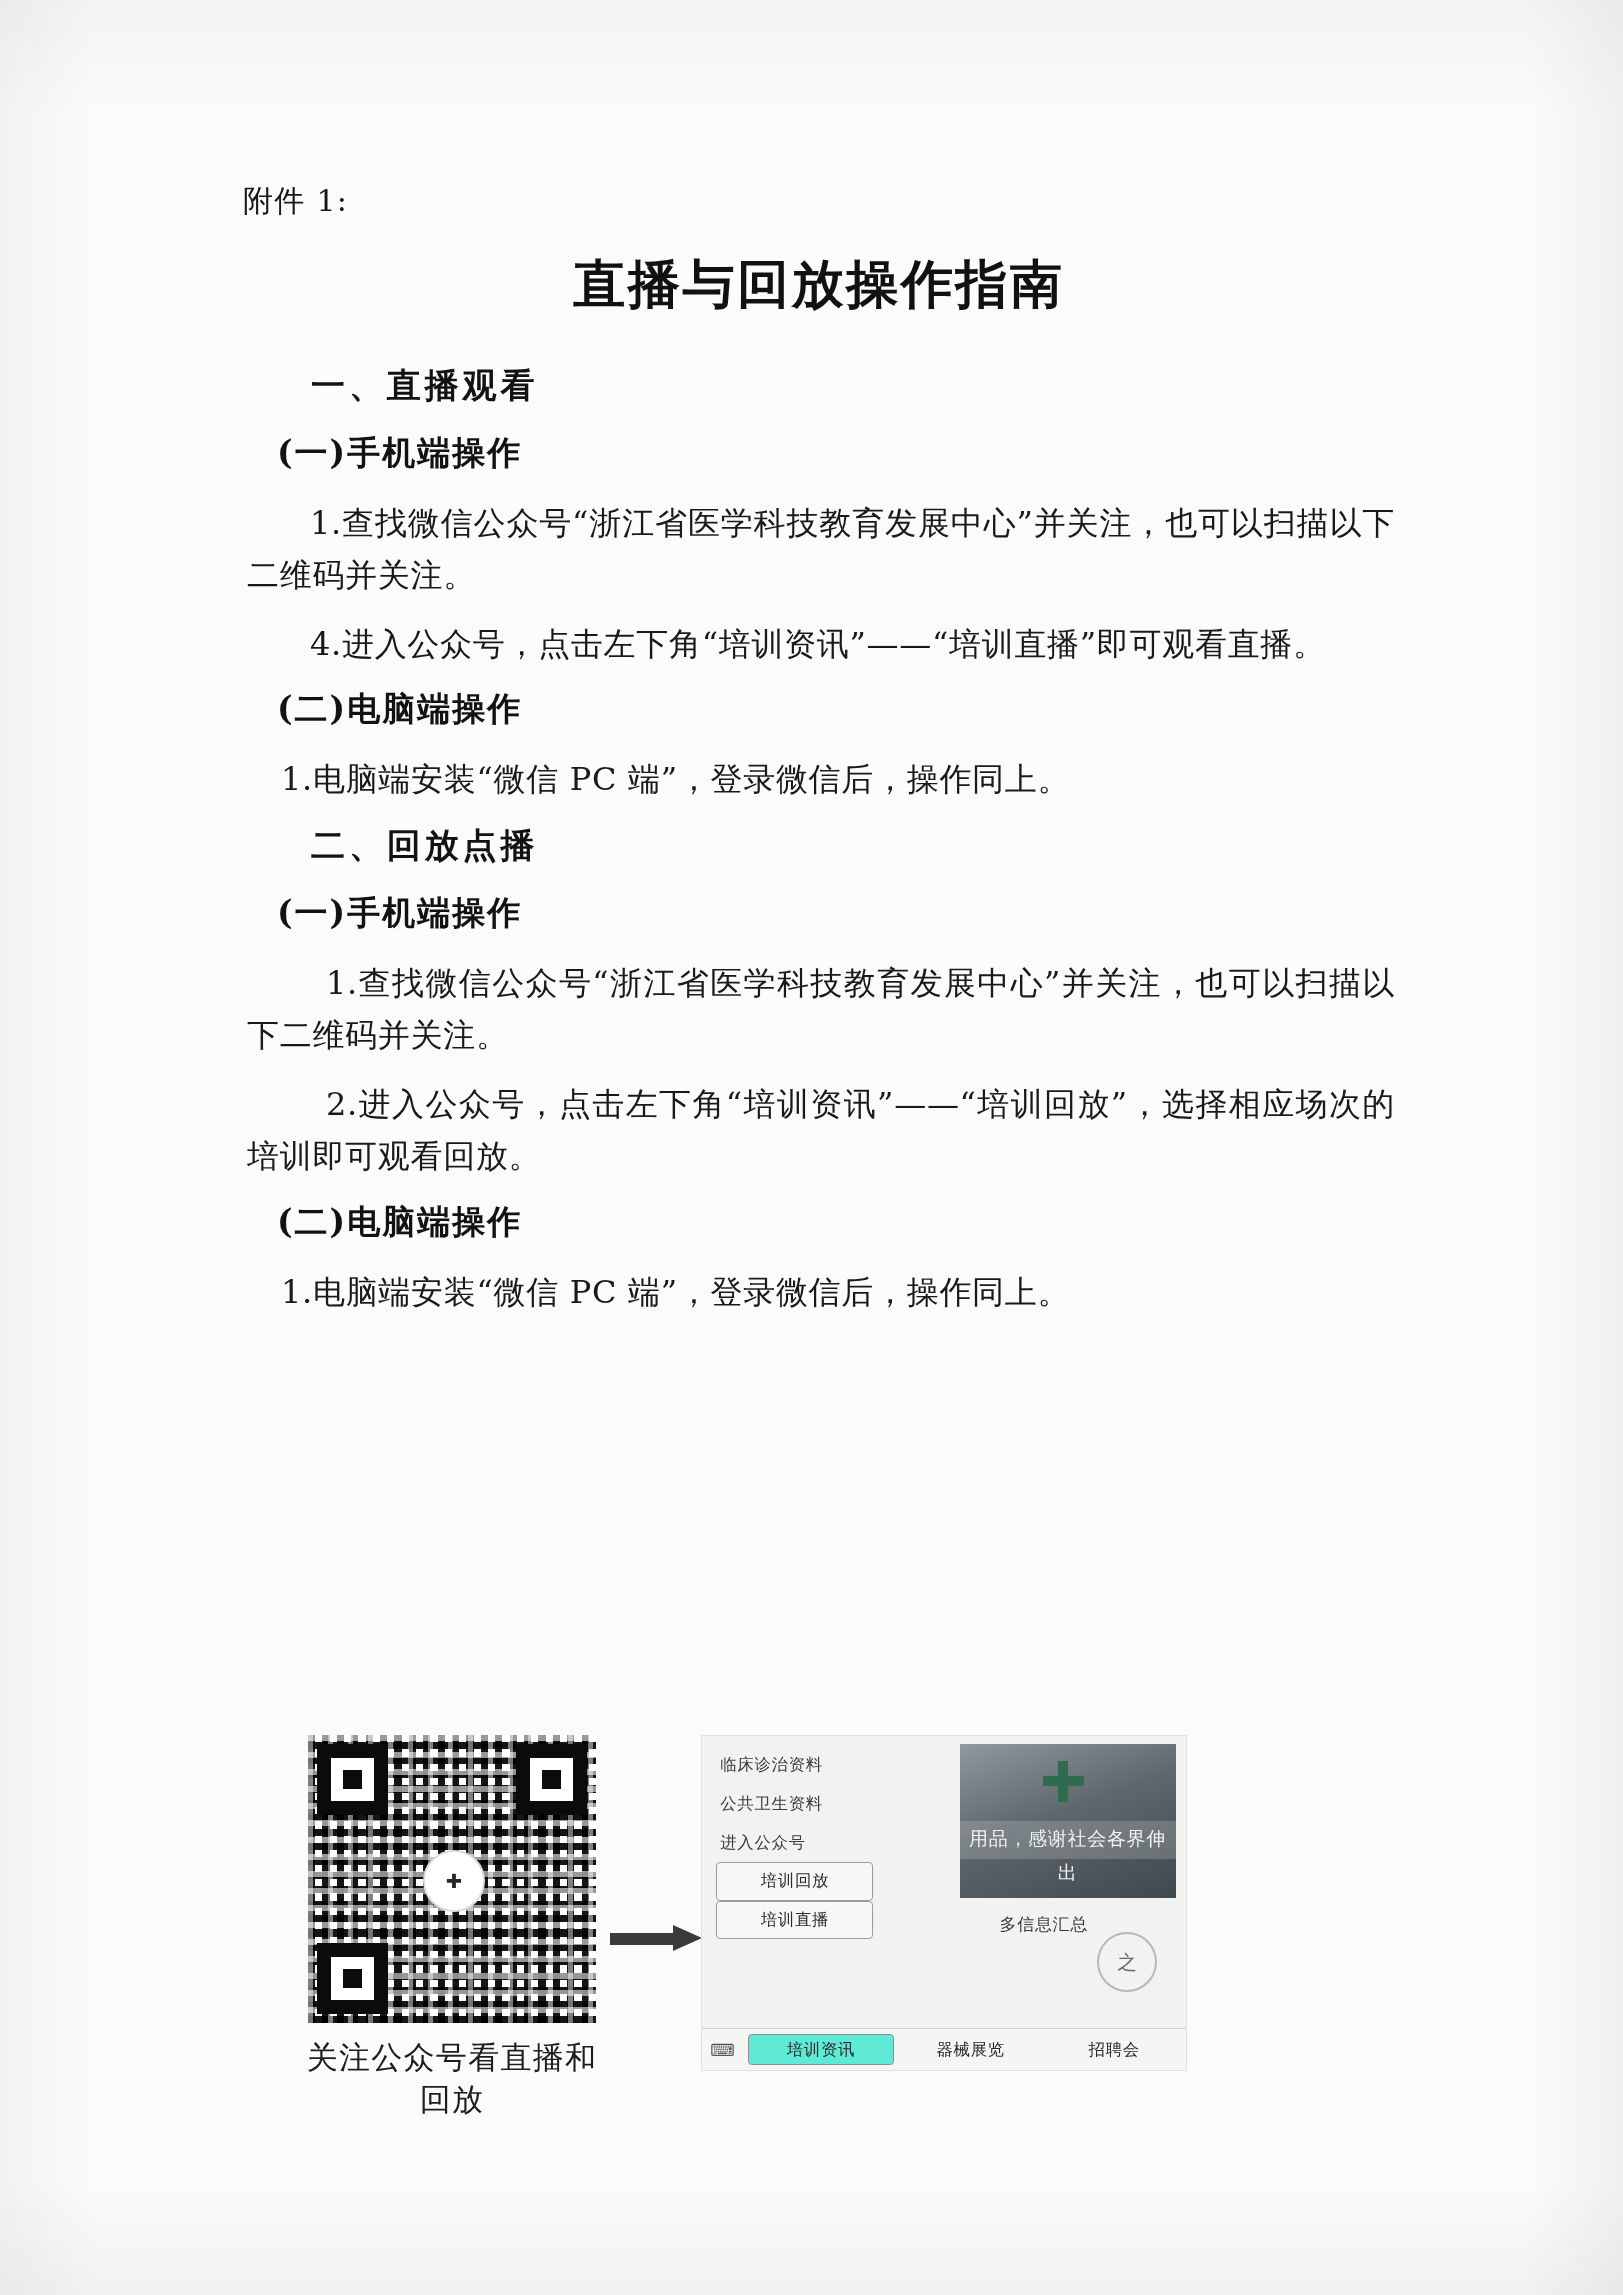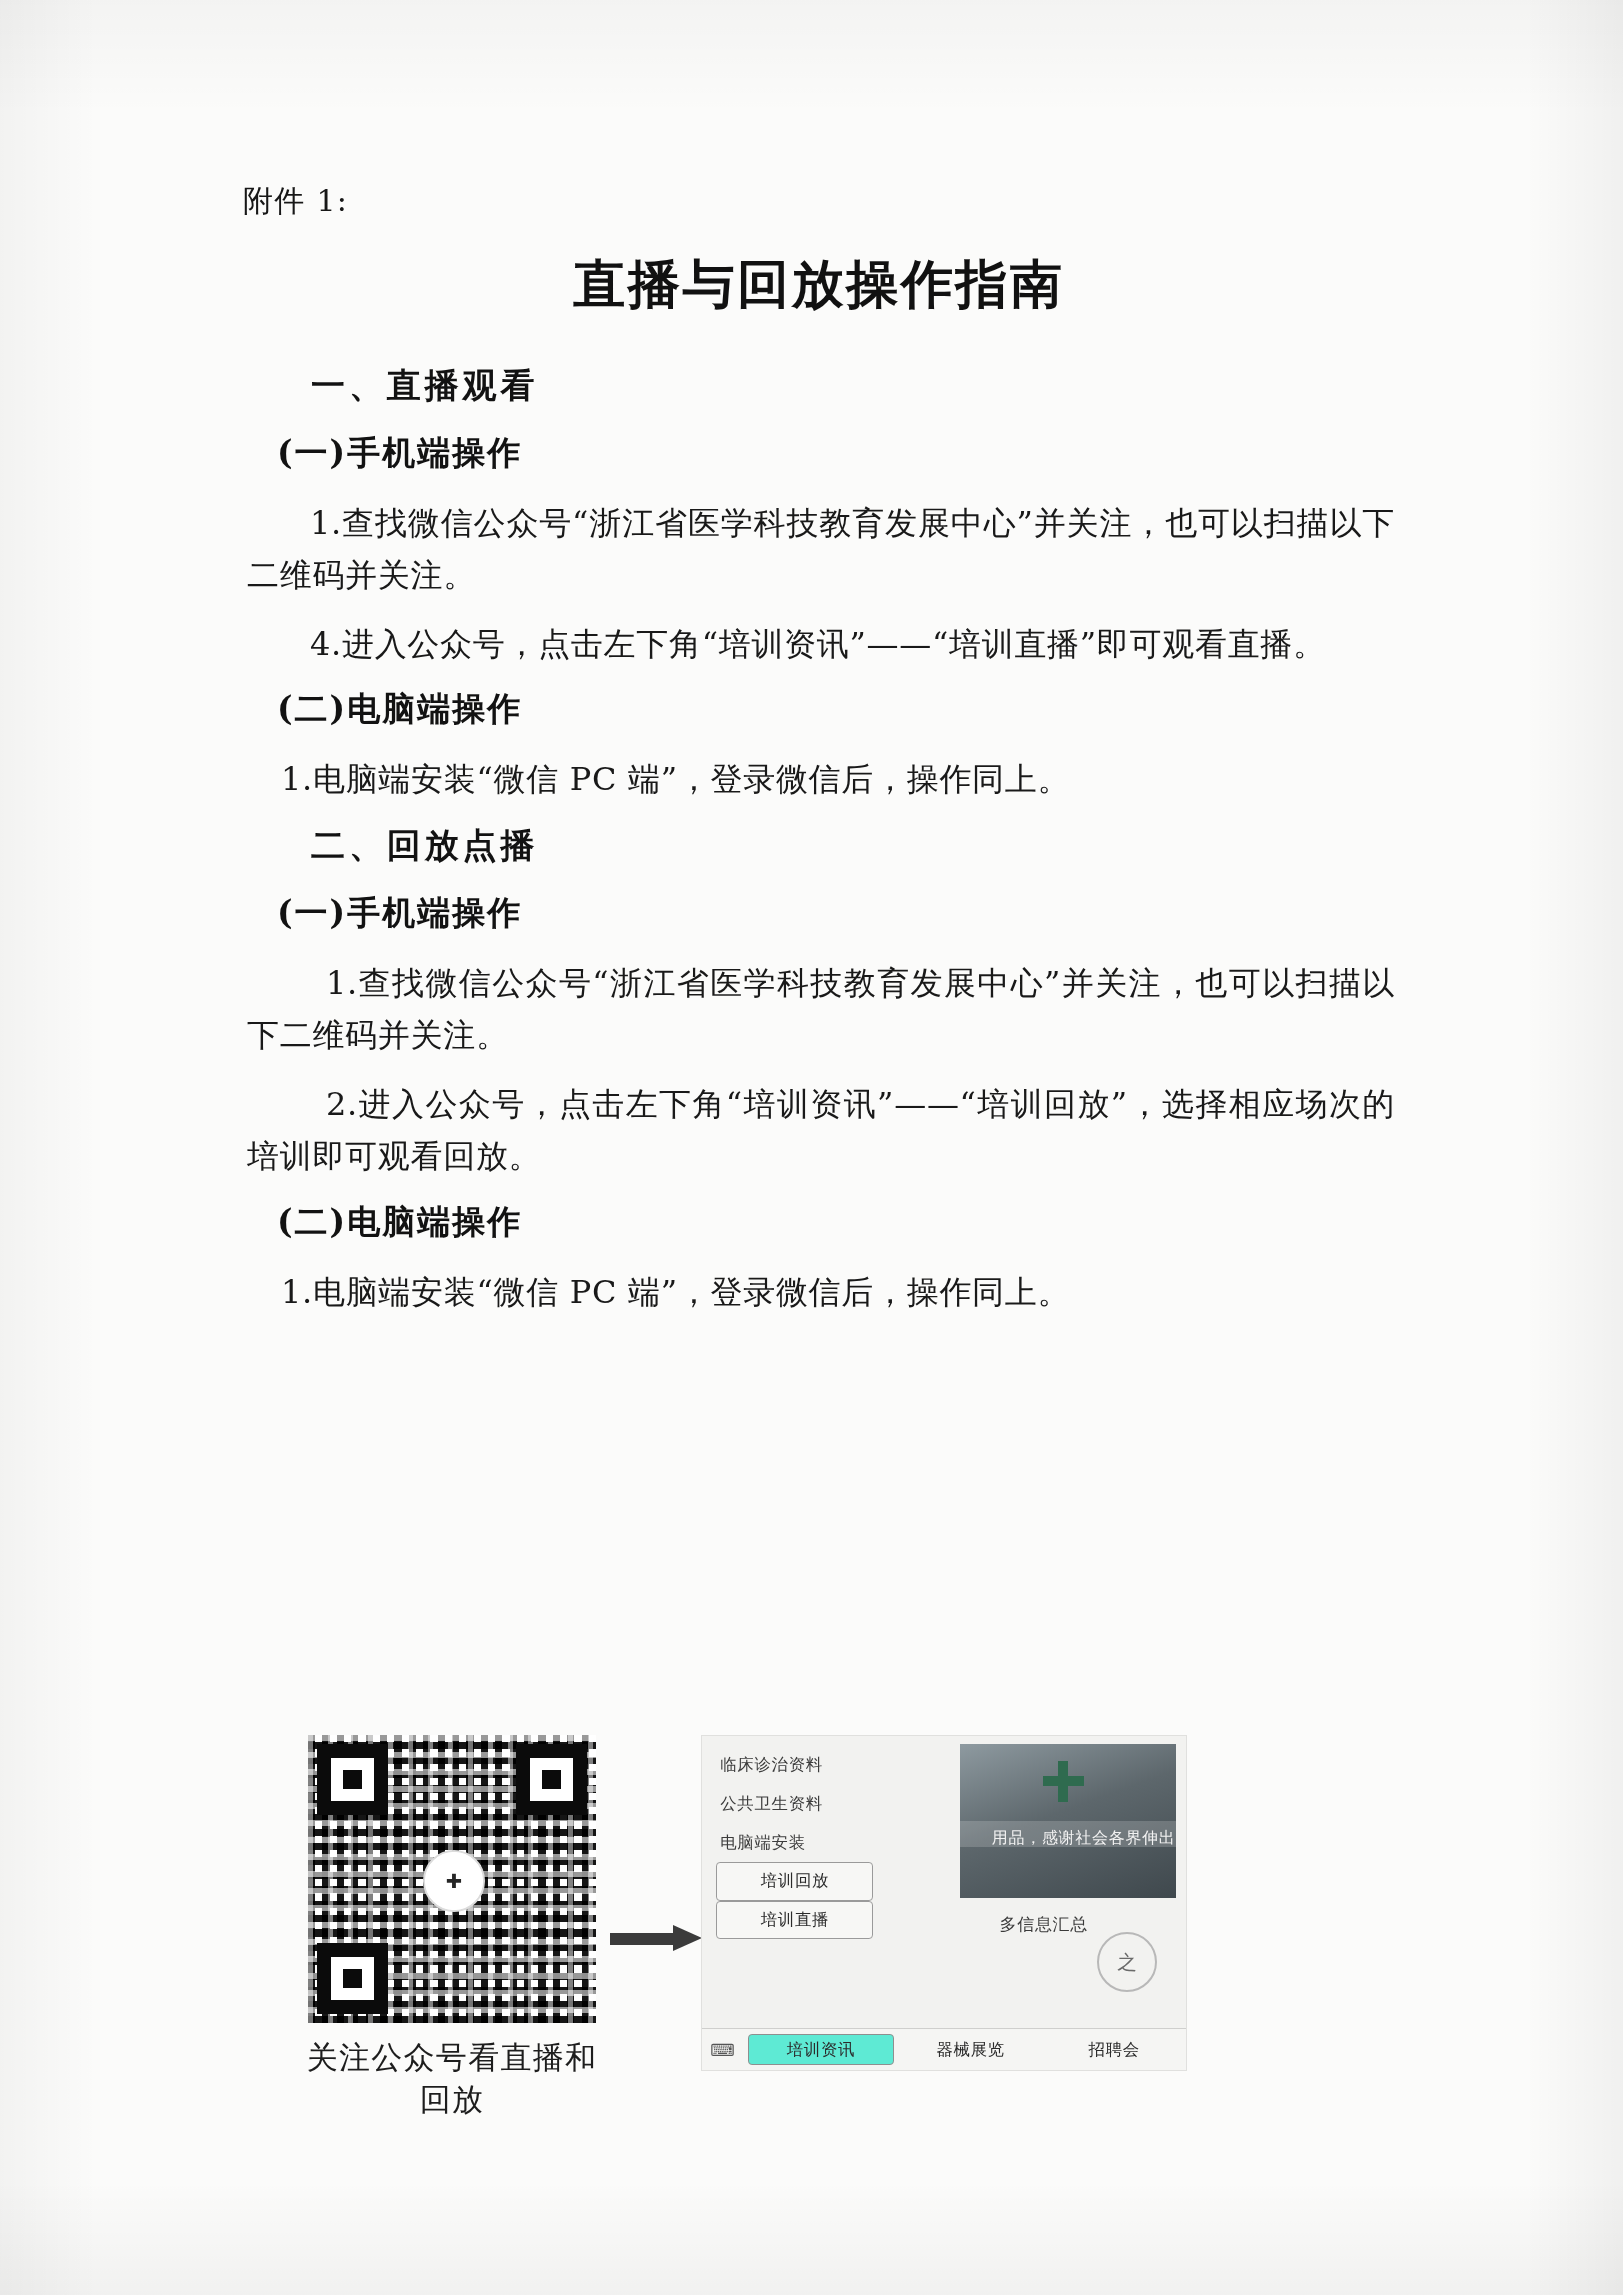--- a/index.html
+++ b/index.html
@@ -187,26 +187,26 @@
     top: 7.9px;
     width: 216px;
     height: 154px;
     background: linear-gradient(160deg, #8e9aa0 0%, #5d676c 45%, #3f484d 100%);
     overflow: hidden;
   }
   .video-thumb .band {
     position: absolute;
     left: 0; right: 0;
     top: 77px;
-    height: 26px;
+    height: 38px;
     background: rgba(255,255,255,0.18);
     color: #f2f2f2;
-    font-size: 16px;
+    font-size: 19px;
     line-height: 34px;
-    text-align: right;
+    text-align: center;
     letter-spacing: 0.7px;
   }
   .video-thumb .cross {
     position: absolute;
     left: 98px;
     top: 17px;
     width: 10.5px;
     height: 41px;
     background: #2f6b4f;
   }
@@ -345,21 +345,21 @@
     <div class="arrow">
       <div class="shaft"></div>
       <div class="head"></div>
     </div>
 
     <div class="phone-shot">
 
       <div class="menu-col">
         <div class="m-item">临床诊治资料</div>
         <div class="m-item">公共卫生资料</div>
-        <div class="m-item">电脑端安装</div>
+        <div class="m-item">进入公众号</div>
         <div class="menu-box">培训回放</div>
         <div class="menu-box">培训直播</div>
       </div>
 
       <div class="video-thumb">
         <div class="cross"></div>
         <div class="band">用品，感谢社会各界伸出</div>
       </div>
 
       <div class="sub-label" style="right:98px; top:177px;">多信息汇总</div>

